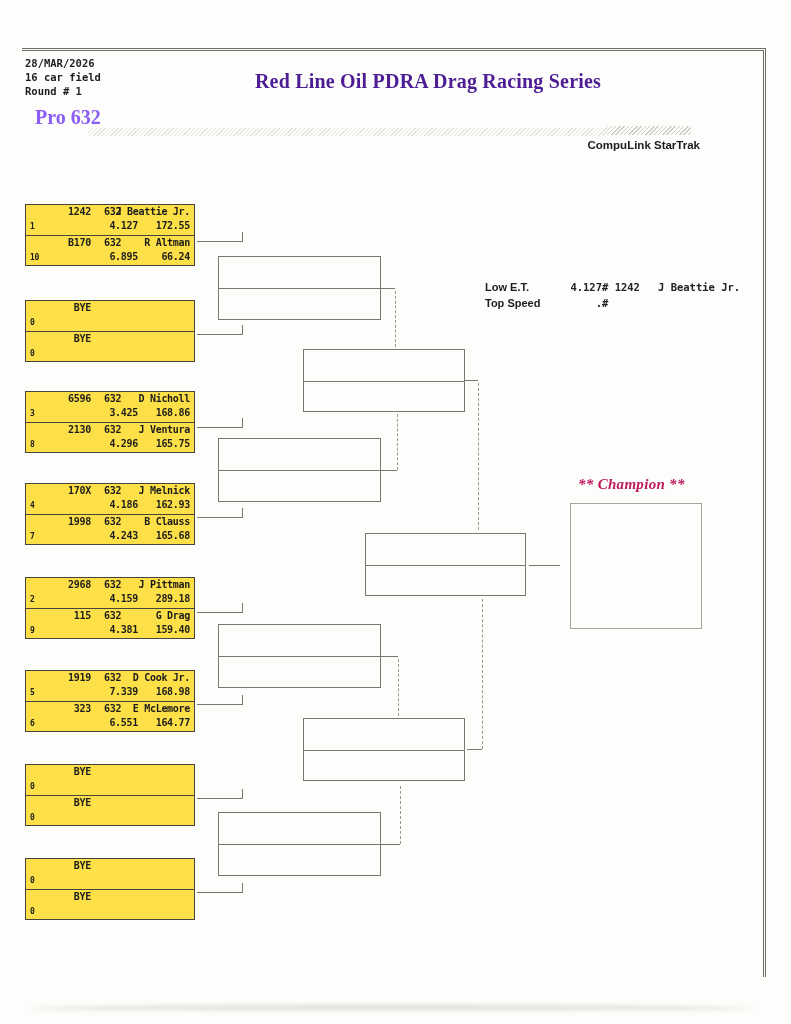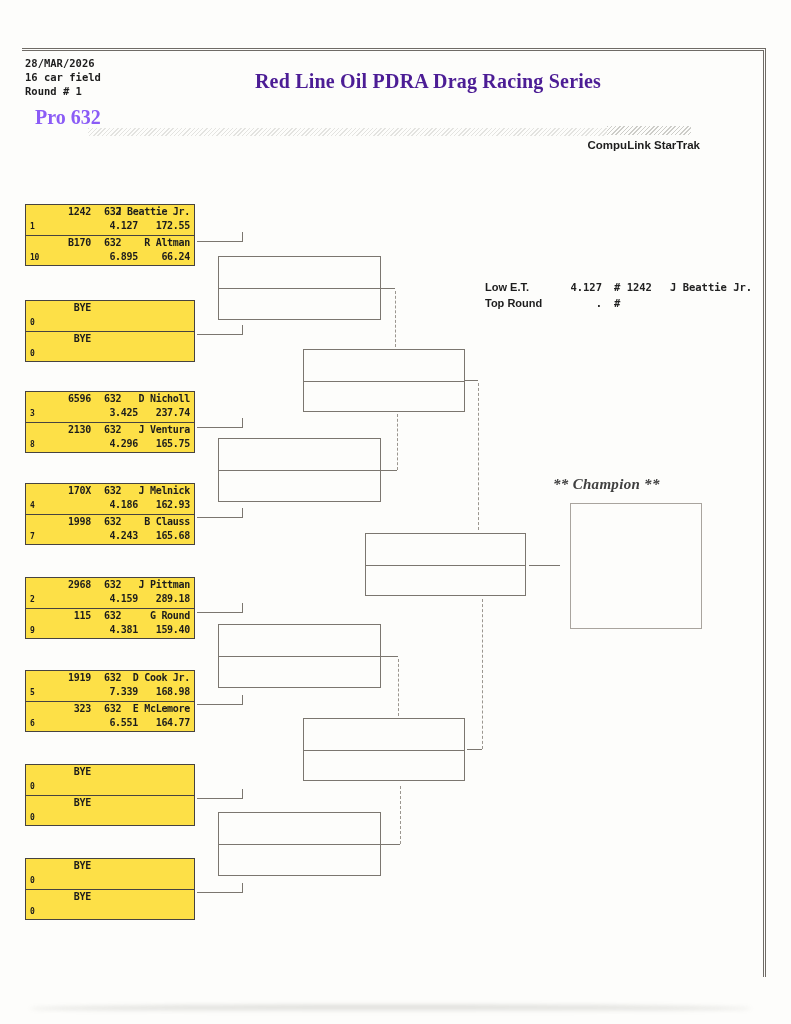--- a/index.html
+++ b/index.html
@@ -37,26 +37,26 @@
   .hatch.dark{left:607px;top:126px;width:84px;height:9px;opacity:0.85;}
   .systag{
     position:absolute;right:91px;top:139px;
     font:bold 11.5px "Liberation Sans",sans-serif;color:#1d1d1d;
   }
   
   .stats{position:absolute;left:485px;top:281px;width:270px;font-size:11px;}
   .stats .row{display:flex;height:16px;align-items:flex-start;}
   .stats .lbl{width:70px;font:bold 11px "Liberation Sans",sans-serif;color:#1d1d1d;}
   .stats .val{width:47px;text-align:right;font:bold 10.5px "DejaVu Sans Mono",monospace;}
-  .stats .car{margin-left:12px;width:48px;font:bold 10.5px "DejaVu Sans Mono",monospace;}
+  .stats .car{margin-left:0;width:48px;font:bold 10.5px "DejaVu Sans Mono",monospace;}
   .stats .drv{margin-left:8px;font:bold 10.5px "DejaVu Sans Mono",monospace;white-space:nowrap;}
   
   .champ-label{
-    position:absolute;left:553px;top:476px;
-    font:bold italic 15px "Liberation Serif",serif;color:#404040;letter-spacing:0.3px;
+    position:absolute;left:578px;top:476px;
+    font:bold italic 15px "Liberation Serif",serif;color:#be185d;letter-spacing:0.3px;
   }
   .champ-box{
     position:absolute;left:570px;top:503px;width:130px;height:124px;
     border:1px solid #a9a49e;background:#fdfdfb;
   }
   
   .pair{
     position:absolute;left:25px;width:170px;height:62px;
     border:1.5px solid #474340;background:#fde047;box-sizing:border-box;
   }
@@ -102,21 +102,21 @@
   <div class="systag">CompuLink StarTrak</div>
 
   <div class="stats">
     <div class="row">
       <span class="lbl">Low E.T.</span>
       <span class="val">4.127</span>
       <span class="car"># 1242</span>
       <span class="drv">J Beattie Jr.</span>
     </div>
     <div class="row">
-      <span class="lbl">Top Round</span>
+      <span class="lbl">Top Speed</span>
       <span class="val">.</span>
       <span class="car">#</span>
       <span class="drv"></span>
     </div>
   </div>
 
   <div class="champ-label">** Champion **</div>
   <div class="champ-box"></div>
 
   <div class="pair" style="top:204px">
@@ -157,21 +157,21 @@
     </div>
   </div>
 
   <div class="pair" style="top:391px">
     <div class="entry">
       <span class="car">6596</span>
       <span class="cls">632</span>
       <span class="drv">D Nicholl</span>
       <span class="seed">3</span>
       <span class="et">3.425</span>
-      <span class="spd">237.74</span>
+      <span class="spd">168.86</span>
     </div>
     <div class="entry">
       <span class="car">2130</span>
       <span class="cls">632</span>
       <span class="drv">J Ventura</span>
       <span class="seed">8</span>
       <span class="et">4.296</span>
       <span class="spd">165.75</span>
     </div>
   </div>
@@ -200,21 +200,21 @@
       <span class="car">2968</span>
       <span class="cls">632</span>
       <span class="drv">J Pittman</span>
       <span class="seed">2</span>
       <span class="et">4.159</span>
       <span class="spd">289.18</span>
     </div>
     <div class="entry">
       <span class="car">115</span>
       <span class="cls">632</span>
-      <span class="drv">G Round</span>
+      <span class="drv">G Drag</span>
       <span class="seed">9</span>
       <span class="et">4.381</span>
       <span class="spd">159.40</span>
     </div>
   </div>
 
   <div class="pair" style="top:670px">
     <div class="entry">
       <span class="car">1919</span>
       <span class="cls">632</span>

